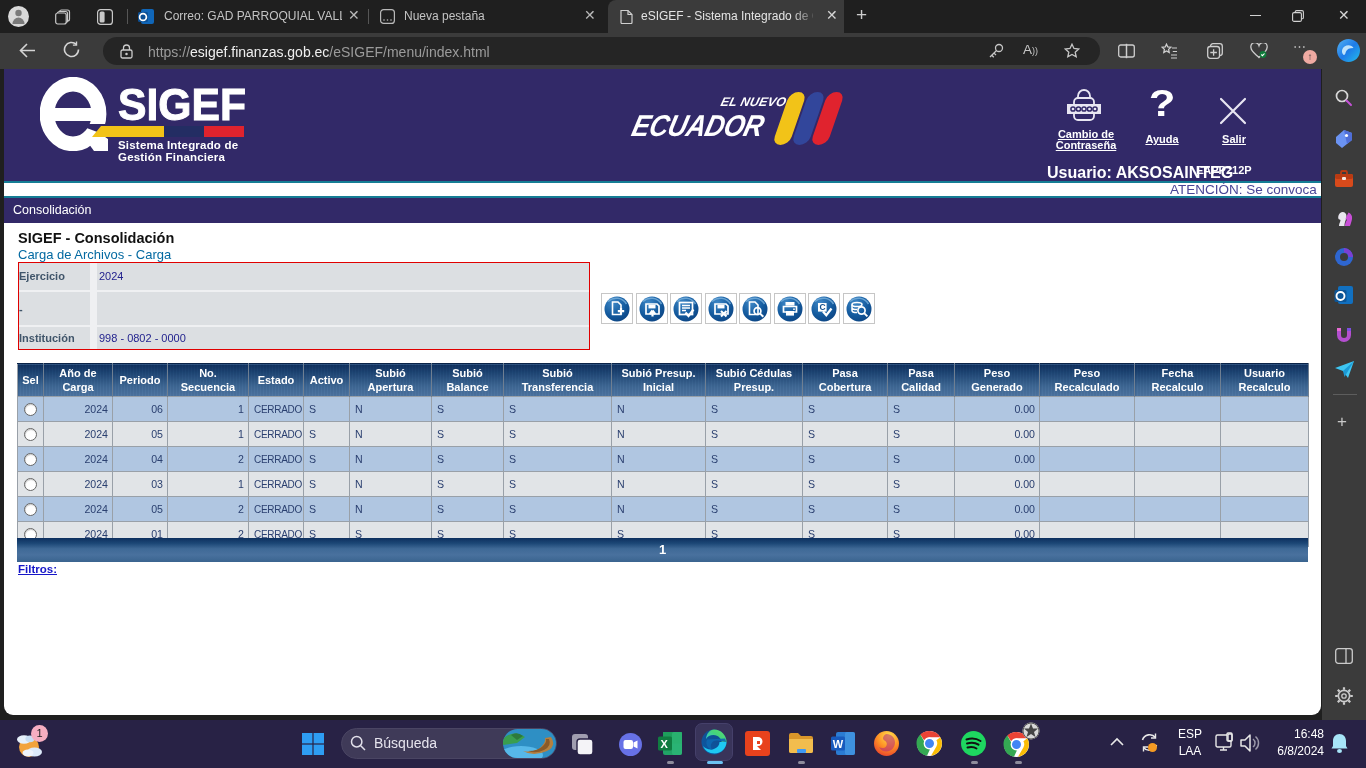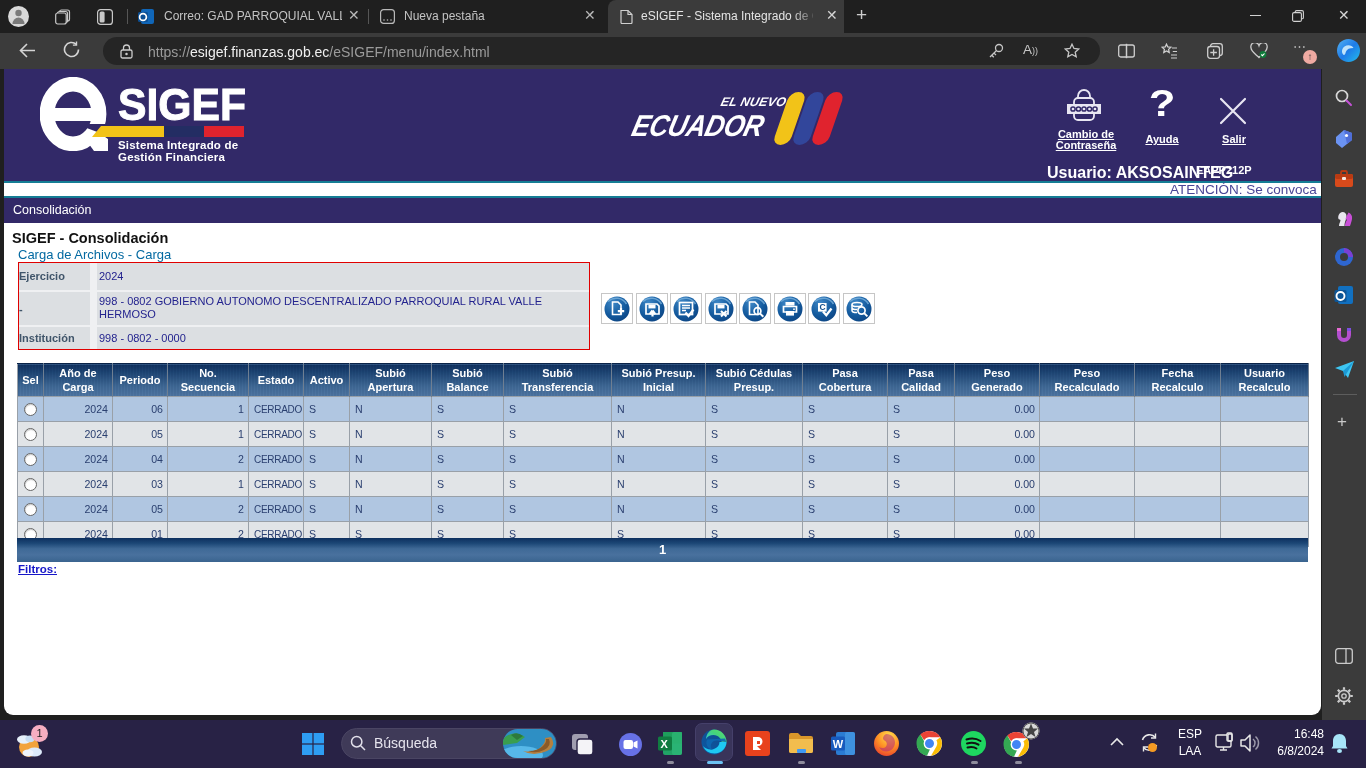--- a/index.html
+++ b/index.html
@@ -251,32 +251,31 @@
           <path d="M4 4 L28 28 M28 4 L4 28" stroke-linecap="round"></path>
         </svg>
   <div class="abs wlabel" style="left:1207px;top:65px;width:46px">Salir</div>
   <div class="abs" style="left:1043px;top:95px;color:#fff;font-weight:bold;font-size:16px">Usuario: AKSOSAINTEG</div>
   <div class="abs" style="left:1192px;top:95px;color:#fff;font-weight:bold;font-size:11px">EAPP212P</div>
  </div>
  <div id="marquee"></div>
       <div class="abs" style="left:1166px;top:112.5px;color:#4b4697;font-size:13.5px;line-height:16px;white-space:nowrap">ATENCIÓN: Se convoca a los</div>
  <div id="menubar">Consolidación</div>
 
- <div class="abs" style="left:8px;top:161px;font-size:14.5px;font-weight:bold;color:#111">SIGEF - Consolidación</div>
+ <div class="abs" style="left:14px;top:161px;font-size:14.5px;font-weight:bold;color:#111">SIGEF - Consolidación</div>
  <div class="abs" style="left:14px;top:178px;font-size:13px;color:#0369a1">Carga de Archivos - Carga</div>
  <div id="formbox">
   <div class="fsep"></div>
   <div class="frow" style="top:0;height:27px">
           <div class="flabel" style="position:absolute;left:0;top:7px;width:71px">Ejercicio</div>
           <div class="fval" style="position:absolute;left:80px;top:7px">2024</div>
         </div>
   <div class="fline" style="top:27px"></div>
   <div class="frow" style="top:29px;height:33px">
           <div class="flabel" style="position:absolute;left:0;top:11px;width:71px">-</div>
-          <div class="fval" style="position:absolute;left:80px;top:3px;width:455px;line-height:13px">998 - 0802 GOBIERNO AUTONOMO DESCENTRALIZADO PARROQUIAL RURAL VALLE HERMOSO</div>
         </div>
   <div class="fline" style="top:62px"></div>
   <div class="frow" style="top:64px;height:24px">
           <div class="flabel" style="position:absolute;left:0;top:5px;width:71px">Institución</div>
           <div class="fval" style="position:absolute;left:80px;top:5px">998 - 0802 - 0000</div>
         </div>
  </div>
 <div class="ibox" style="left:597px"><svg width="26" height="26" viewBox="0 0 26 26" style="margin:2px">
           <defs>
             <radialGradient id="bg0" cx="0.35" cy="0.25" r="0.9">

